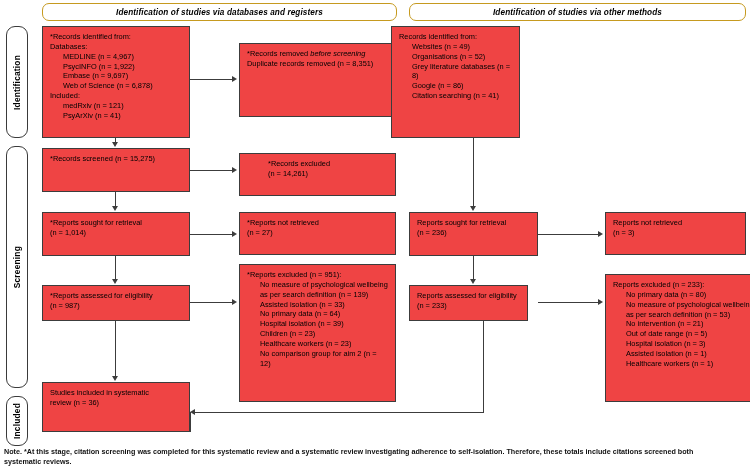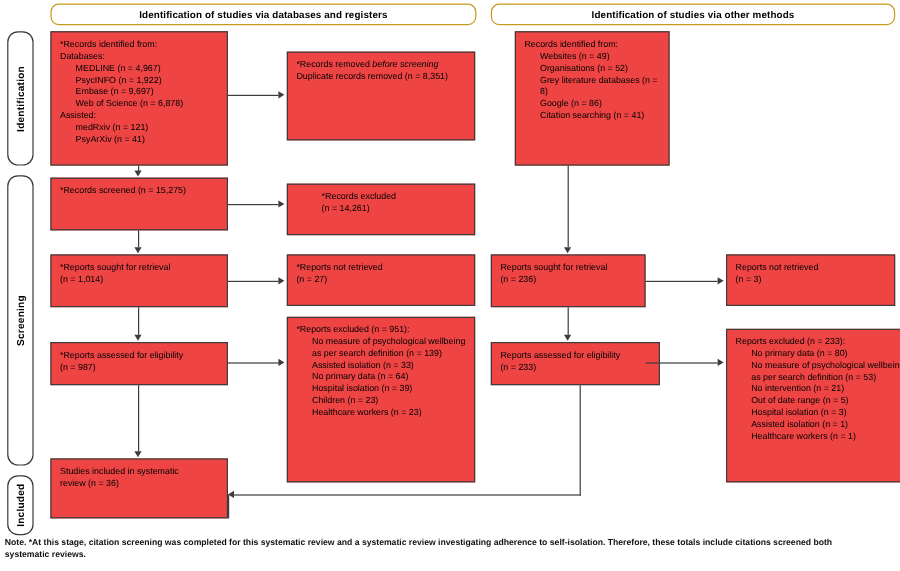--- a/index.html
+++ b/index.html
@@ -22,20 +22,21 @@
     border: 1.5px solid #c69a1f;
     border-radius: 7px;
     background: #ffffff;
     display: flex;
     align-items: center;
     justify-content: center;
     font-size: 8.2px;
     font-weight: bold;
     letter-spacing: 0.1px;
     box-sizing: border-box;
+    font-style: italic;
   }
   #banner-left  { left: 42px;  top: 3px; width: 355px; height: 18px; }
   #banner-right { left: 409px; top: 3px; width: 337px; height: 18px; }
 
   
   .stage {
     position: absolute;
     left: 6px;
     width: 22px;
     border: 1.3px solid #3a3a3a;
@@ -80,24 +81,24 @@
   #box-removed          { left: 239px; top: 43px;  width: 157px; height: 74px;  }
   #box-screened         { left: 42px;  top: 148px; width: 148px; height: 44px;  }
   #box-records-excluded { left: 239px; top: 153px; width: 157px; height: 43px; padding-left: 28px;  }
   #box-sought           { left: 42px;  top: 212px; width: 148px; height: 44px;  }
   #box-not-retrieved    { left: 239px; top: 212px; width: 157px; height: 43px;  }
   #box-assessed         { left: 42px;  top: 285px; width: 148px; height: 36px;  }
   #box-reports-excluded { left: 239px; top: 264px; width: 157px; height: 138px; }
   #box-included         { left: 42px;  top: 382px; width: 148px; height: 50px;  }
 
   
-  #box-other-identified { left: 429px; top: 26px;  width: 129px; height: 112px; }
+  #box-other-identified { left: 391px; top: 26px;  width: 129px; height: 112px; }
   #box-r-sought         { left: 409px; top: 212px; width: 129px; height: 44px;  }
   #box-r-not-retrieved  { left: 605px; top: 212px; width: 141px; height: 43px;  }
-  #box-r-assessed       { left: 409px; top: 285px; width: 141px; height: 36px;  }
+  #box-r-assessed       { left: 409px; top: 285px; width: 119px; height: 36px;  }
   #box-r-excluded       { left: 605px; top: 274px; width: 162px; height: 128px; }
 
   
   .ln-v, .ln-h {
     position: absolute;
     background: #3c3c3c;
   }
   .ln-v { width: 1.2px; }
   .ln-h { height: 1.2px; }
 
@@ -153,21 +154,21 @@
   <span>Included</span>
 </div>
 
 <div class="box" id="box-identified">
   <div class="ln">*Records identified from:</div>
   <div class="ln">Databases:</div>
   <div class="ln ind1">MEDLINE (n = 4,967)</div>
   <div class="ln ind1">PsycINFO (n = 1,922)</div>
   <div class="ln ind1">Embase (n = 9,697)</div>
   <div class="ln ind1">Web of Science (n = 6,878)</div>
-  <div class="ln">Assisted:</div>
+  <div class="ln">Included:</div>
   <div class="ln ind1">medRxiv (n = 121)</div>
   <div class="ln ind1">PsyArXiv (n = 41)</div>
 </div>
 
 <div class="box" id="box-removed">
   <div class="ln"><span>*Records removed </span><span class="ital">before screening</span></div>
   <div class="ln">Duplicate records removed (n = 8,351)</div>
 </div>
 
 <div class="box" id="box-screened">
@@ -195,20 +196,21 @@
 </div>
 
 <div class="box" id="box-reports-excluded">
   <div class="ln">*Reports excluded (n = 951):</div>
   <div class="ln ind2">No measure of psychological wellbeing as per search definition (n = 139)</div>
   <div class="ln ind2">Assisted isolation (n = 33)</div>
   <div class="ln ind2">No primary data (n = 64)</div>
   <div class="ln ind2">Hospital isolation (n = 39)</div>
   <div class="ln ind2">Children (n = 23)</div>
   <div class="ln ind2">Healthcare workers (n = 23)</div>
+  <div class="ln ind2">No comparison group for aim 2 (n = 12)</div>
 </div>
 
 <div class="box" id="box-included">
   <div class="ln">Studies included in systematic</div>
   <div class="ln">review (n = 36)</div>
 </div>
 
 <div class="box" id="box-other-identified">
   <div class="ln">Records identified from:</div>
   <div class="ln ind2">Websites (n = 49)</div>

